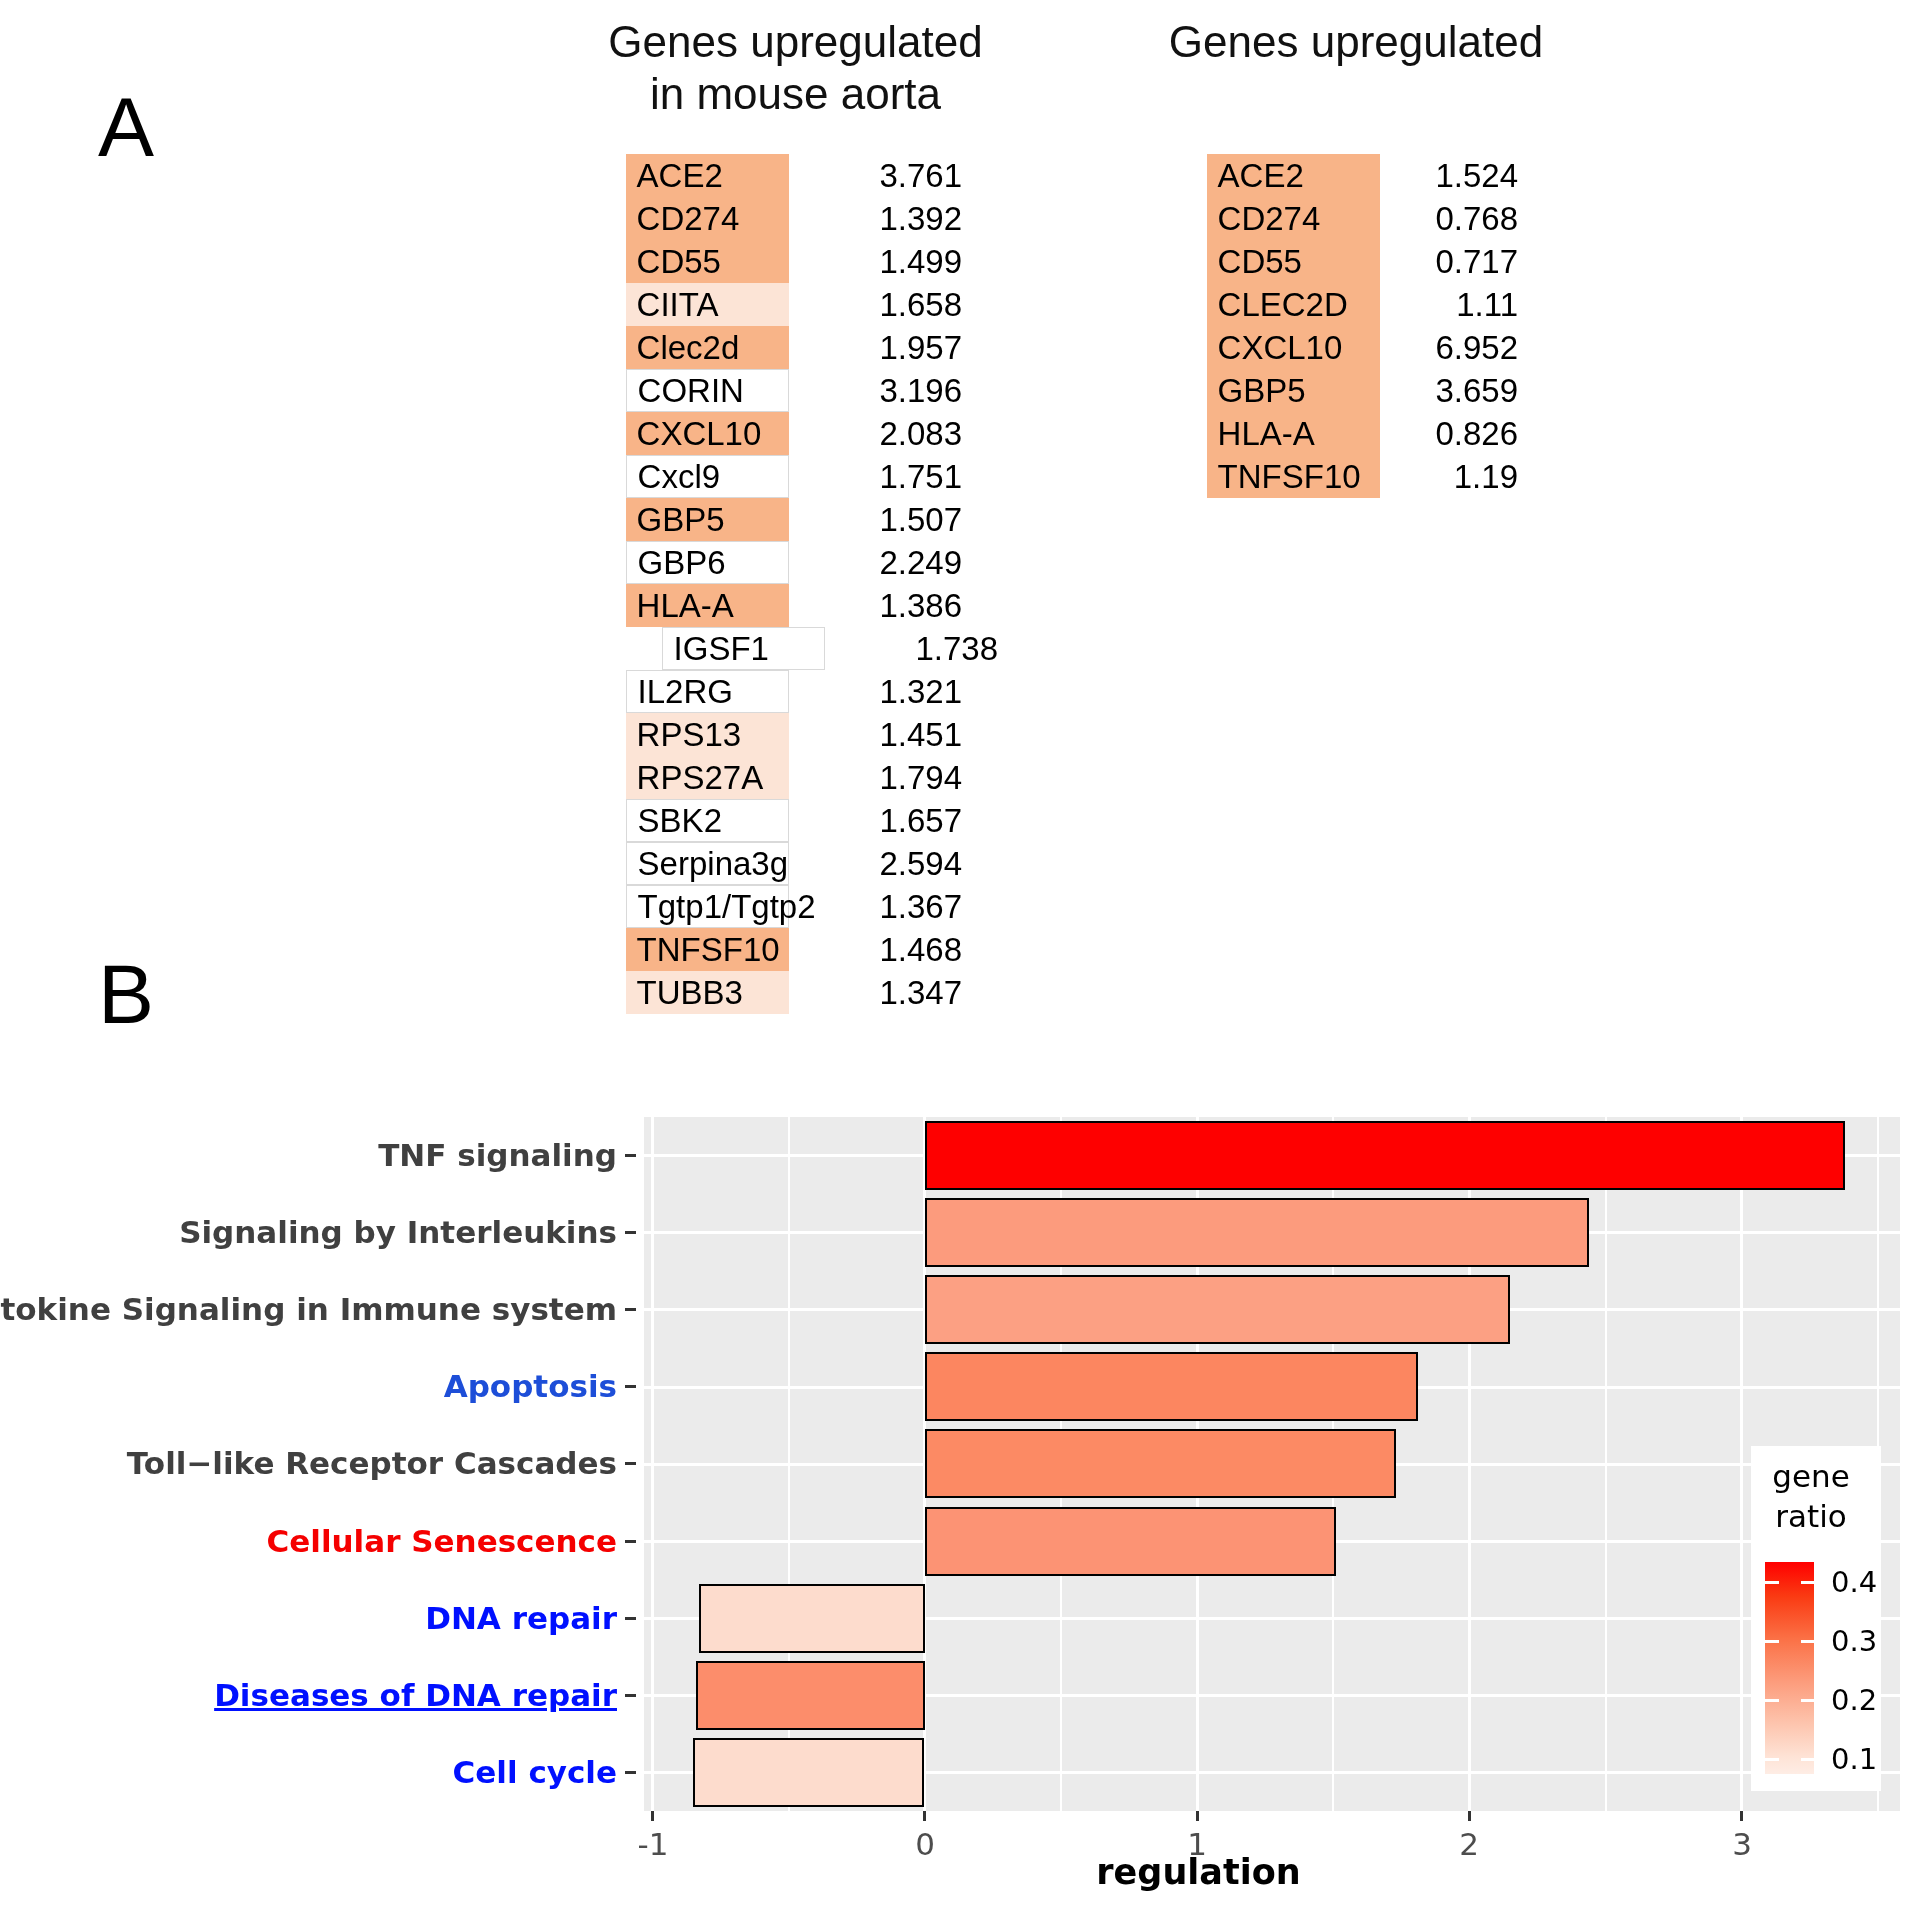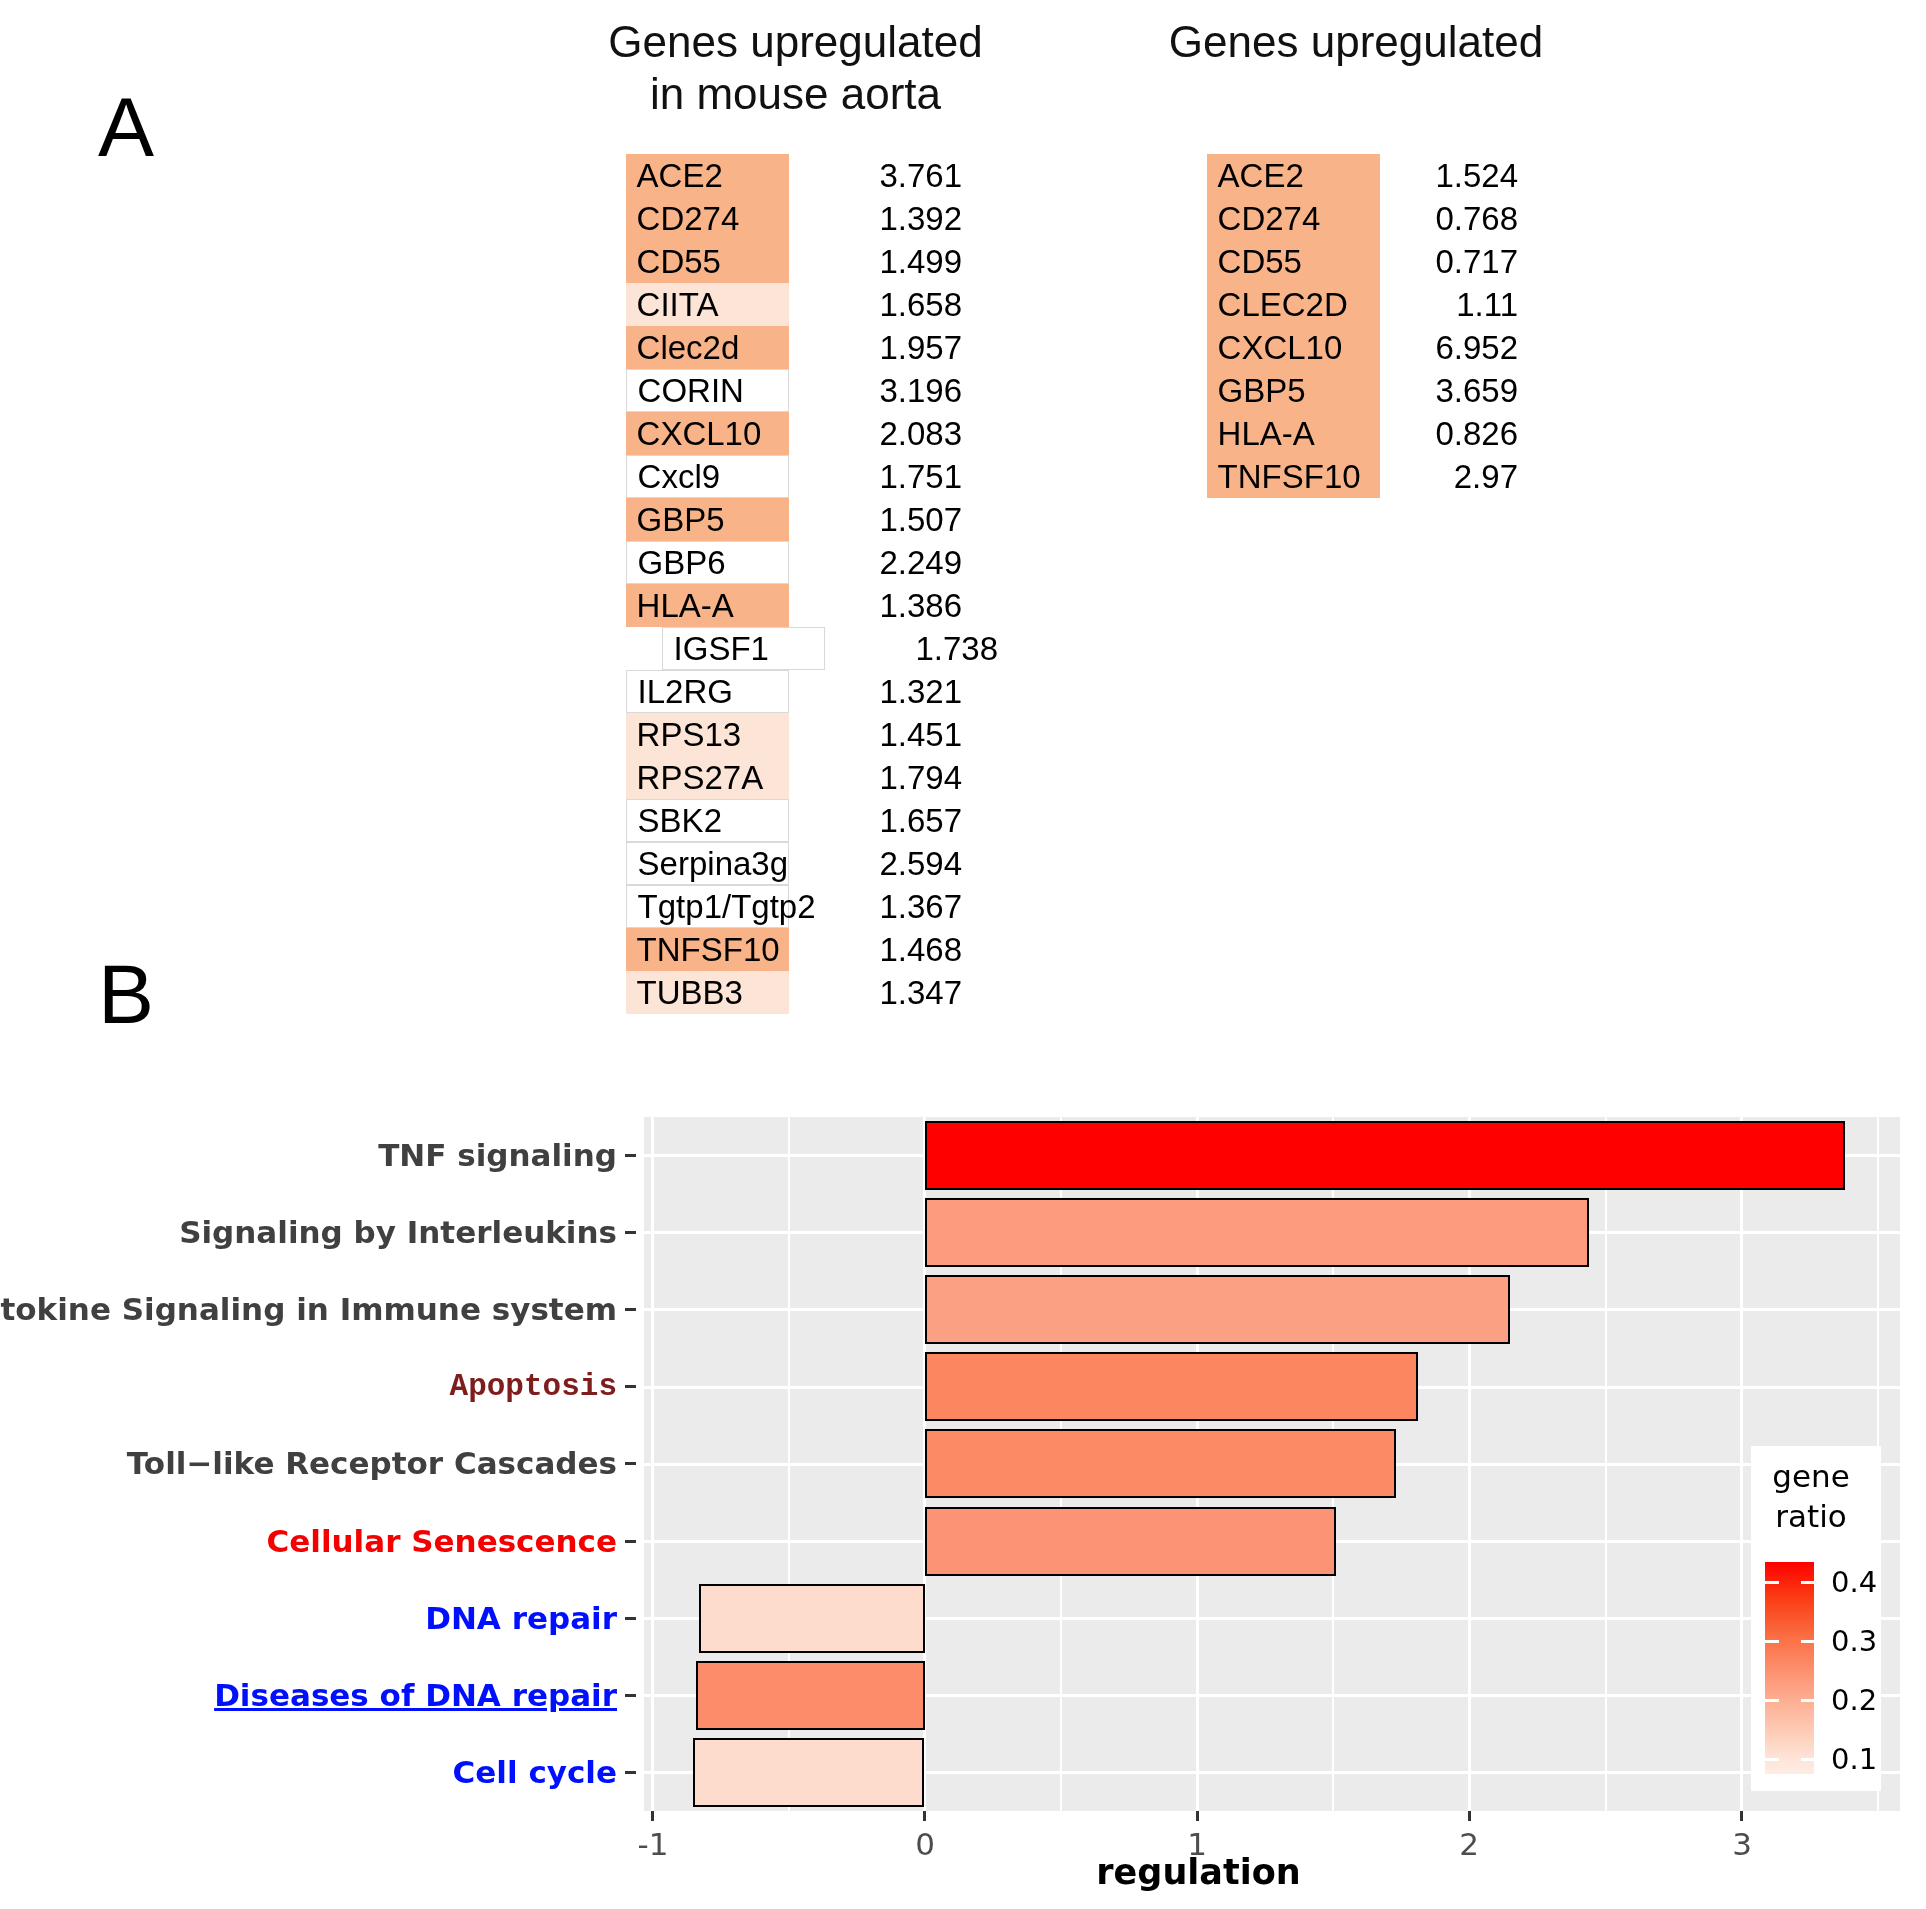--- a/index.html
+++ b/index.html
@@ -159,21 +159,21 @@
       <div class="grow" style="height: 43px;">
         <div class="gene-cell" style="width: 173px; height: 43px; background: rgb(248, 180, 136);">GBP5</div>
         <div class="val-cell" style="width: 138px; height: 43px;">3.659</div>
       </div>
       <div class="grow" style="height: 43px;">
         <div class="gene-cell" style="width: 173px; height: 43px; background: rgb(248, 180, 136);">HLA-A</div>
         <div class="val-cell" style="width: 138px; height: 43px; padding-left: 16px;">0.826</div>
       </div>
       <div class="grow" style="height: 43px;">
         <div class="gene-cell" style="width: 173px; height: 43px; background: rgb(248, 180, 136);">TNFSF10</div>
-        <div class="val-cell" style="width: 138px; height: 43px;">2.97</div>
+        <div class="val-cell" style="width: 138px; height: 43px;">1.19</div>
       </div>
     </div>
 
   <div class="abs panel-label" style="left:98px;top:952px;">B</div>
 
   <div id="chart">
     <div id="chart-panel" style="left:644px;top:1117px;width:1256px;height:694px;">
         <div class="gridline-v" style="left: 144px; width: 1.6px;"></div>
         <div class="gridline-v" style="left: 416px; width: 1.6px;"></div>
         <div class="gridline-v" style="left: 688px; width: 1.6px;"></div>
@@ -203,21 +203,21 @@
         <div class="bar" title="Diseases of DNA repair" style="left: 52px; top: 544px; width: 229px; height: 69px; background: rgb(252, 141, 107); border-color: rgb(0, 0, 0);"></div>
         <div class="bar" title="Cell cycle" style="left: 49px; top: 621px; width: 231px; height: 69px; background: rgb(253, 220, 205); border-color: rgb(0, 0, 0);"></div>
       </div>
     <div id="chart-decor">
         <div class="cat-label" style="right: 1309px; top: 1134px; color: rgb(64, 64, 64);">TNF signaling</div>
         <div class="ytick" style="left: 625px; top: 1154px; width: 10.6px; height: 2.7px;"></div>
         <div class="cat-label" style="right: 1309px; top: 1211px; color: rgb(64, 64, 64);">Signaling by Interleukins</div>
         <div class="ytick" style="left: 625px; top: 1231px; width: 10.6px; height: 2.7px;"></div>
         <div class="cat-label" style="right: 1309px; top: 1288px; color: rgb(64, 64, 64);">Cytokine Signaling in Immune system</div>
         <div class="ytick" style="left: 625px; top: 1308px; width: 10.6px; height: 2.7px;"></div>
-        <div class="cat-label" style="right: 1309px; top: 1365px; color: #7f1d1d; font-family: Liberation Mono, monospace;">Apoptosis</div>
+        <div class="cat-label" style="right: 1309px; top: 1365px; color: #1d4ed8;">Apoptosis</div>
         <div class="ytick" style="left: 625px; top: 1385px; width: 10.6px; height: 2.7px;"></div>
         <div class="cat-label" style="right: 1309px; top: 1442px; color: rgb(64, 64, 64);">Toll−like Receptor Cascades</div>
         <div class="ytick" style="left: 625px; top: 1462px; width: 10.6px; height: 2.7px;"></div>
         <div class="cat-label" style="right: 1309px; top: 1520px; color: rgb(245, 0, 0);">Cellular Senescence</div>
         <div class="ytick" style="left: 625px; top: 1540px; width: 10.6px; height: 2.7px;"></div>
         <div class="cat-label" style="right: 1309px; top: 1597px; color: rgb(0, 16, 255);">DNA repair</div>
         <div class="ytick" style="left: 625px; top: 1617px; width: 10.6px; height: 2.7px;"></div>
         <div class="cat-label" style="right: 1309px; top: 1674px; color: rgb(0, 16, 255); text-decoration: underline;">Diseases of DNA repair</div>
         <div class="ytick" style="left: 625px; top: 1694px; width: 10.6px; height: 2.7px;"></div>
         <div class="cat-label" style="right: 1309px; top: 1751px; color: rgb(0, 16, 255);">Cell cycle</div>

